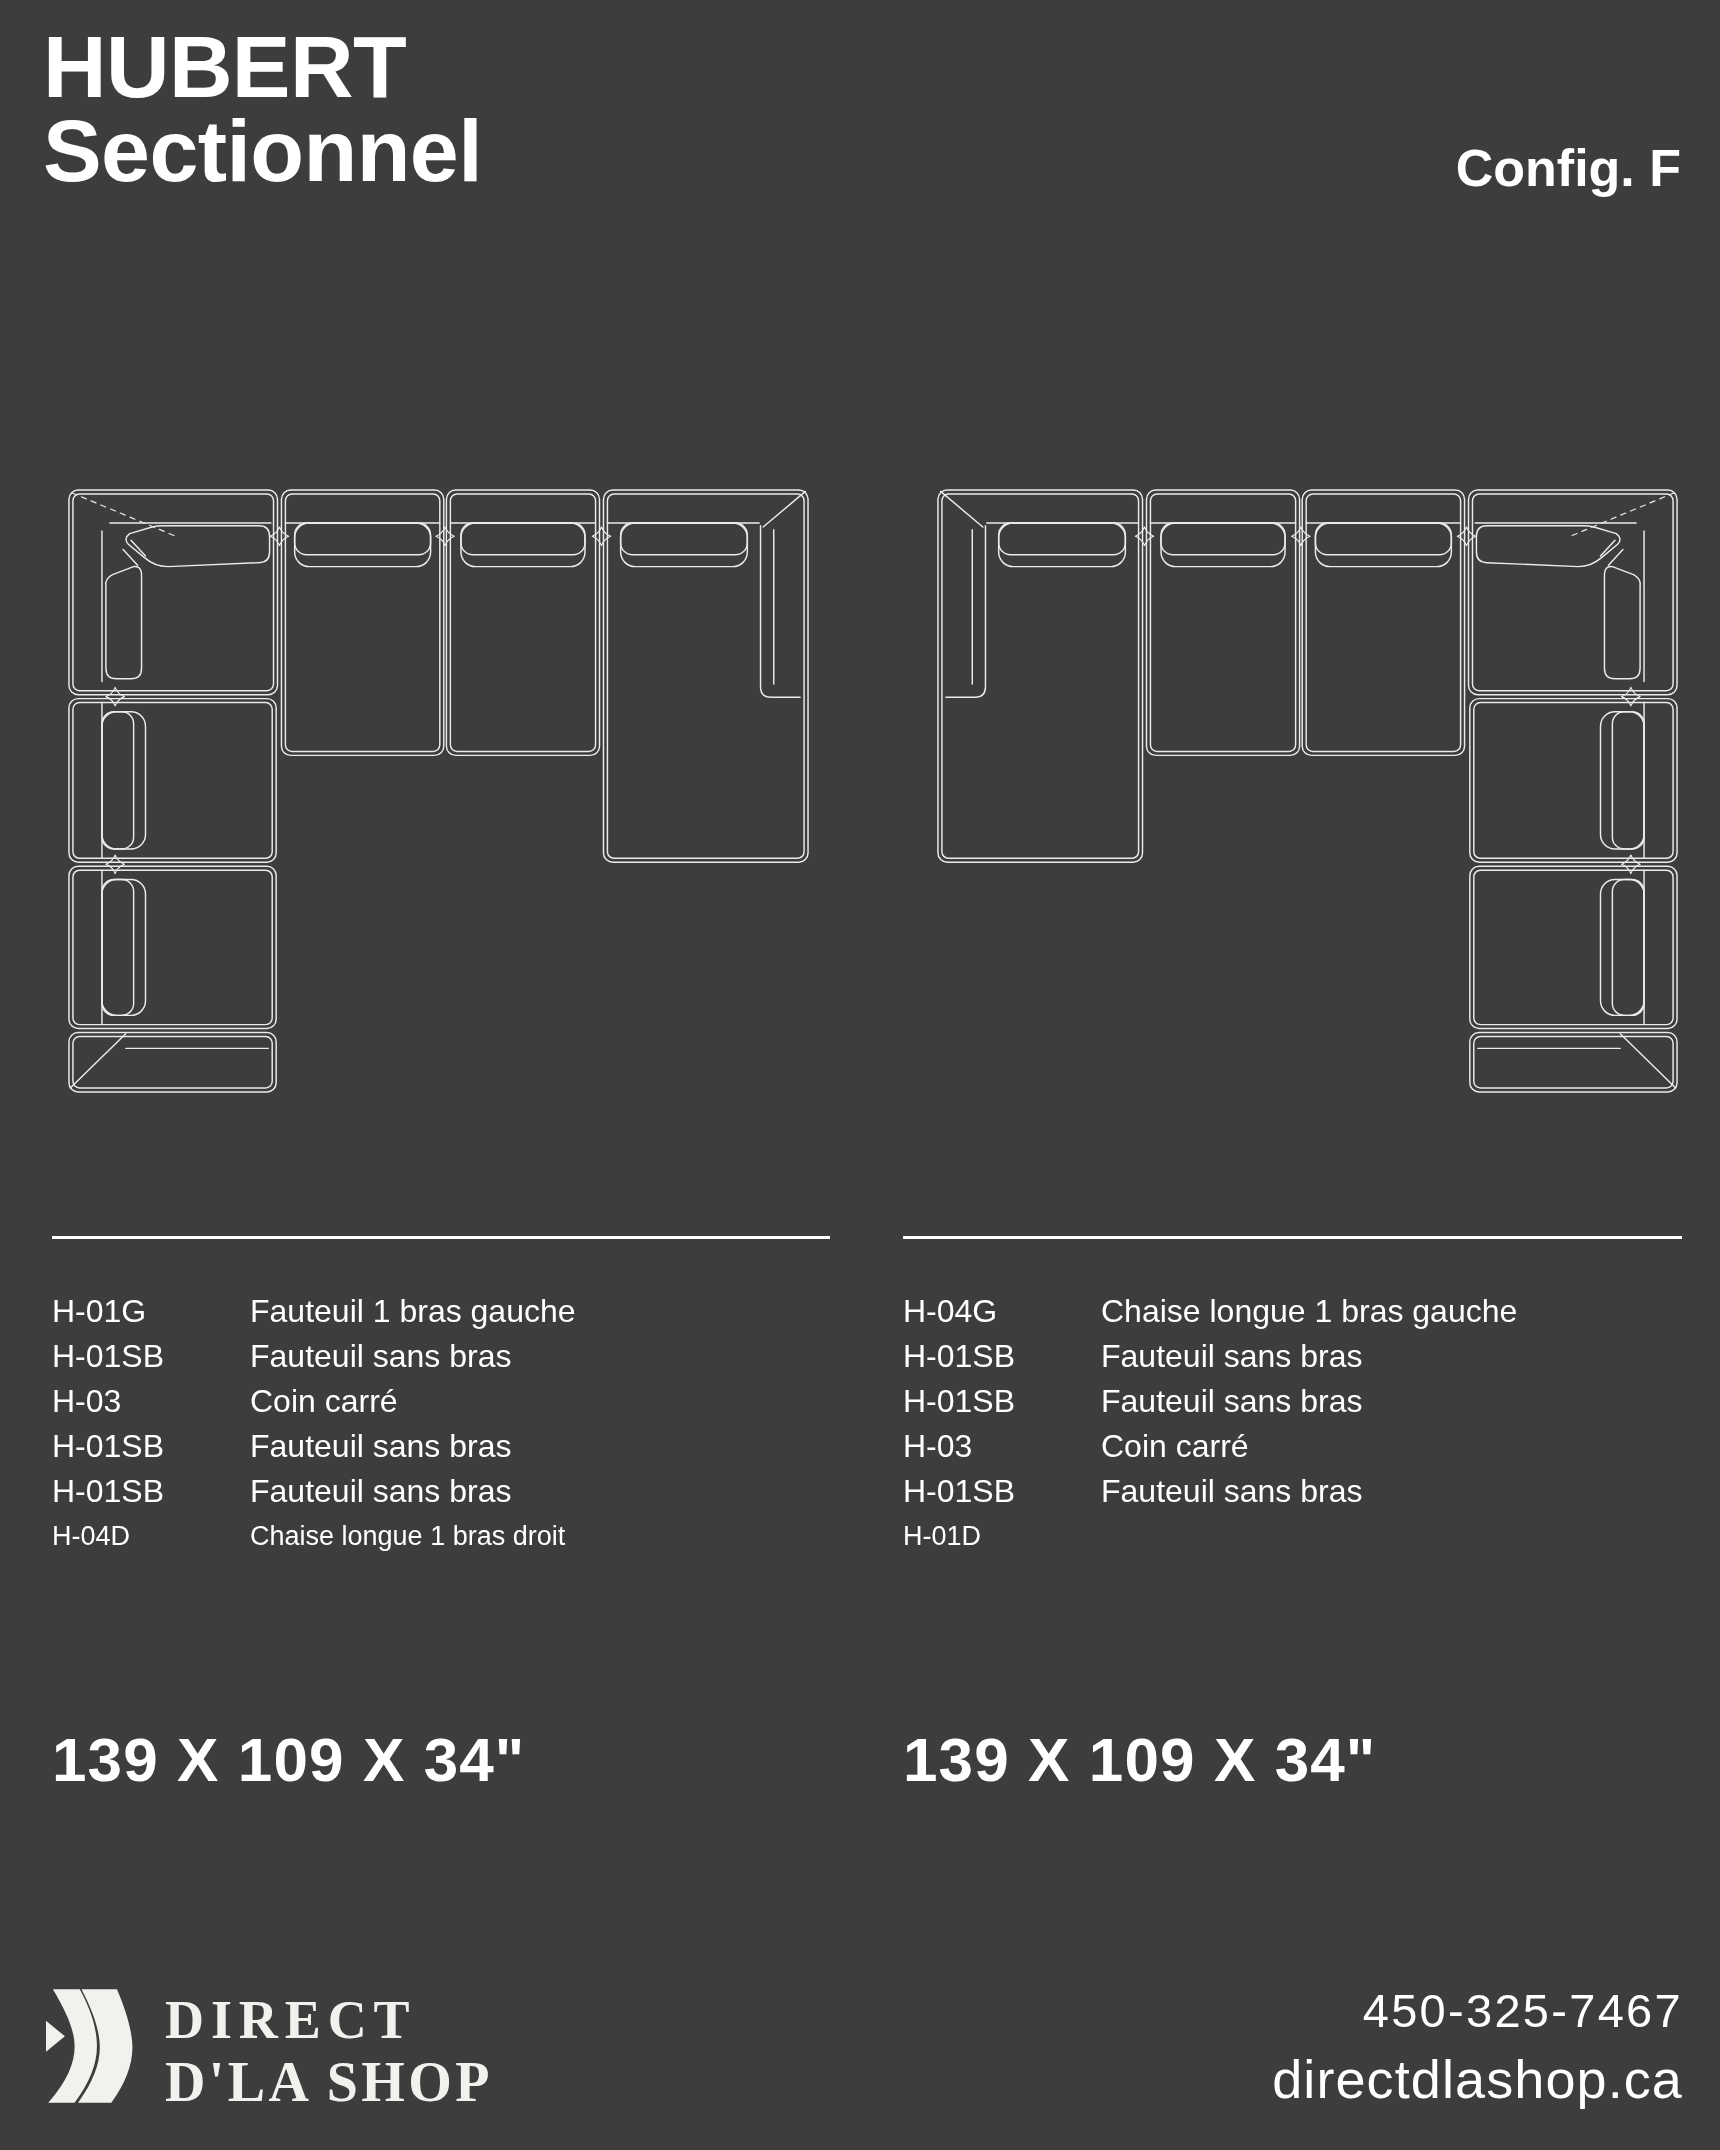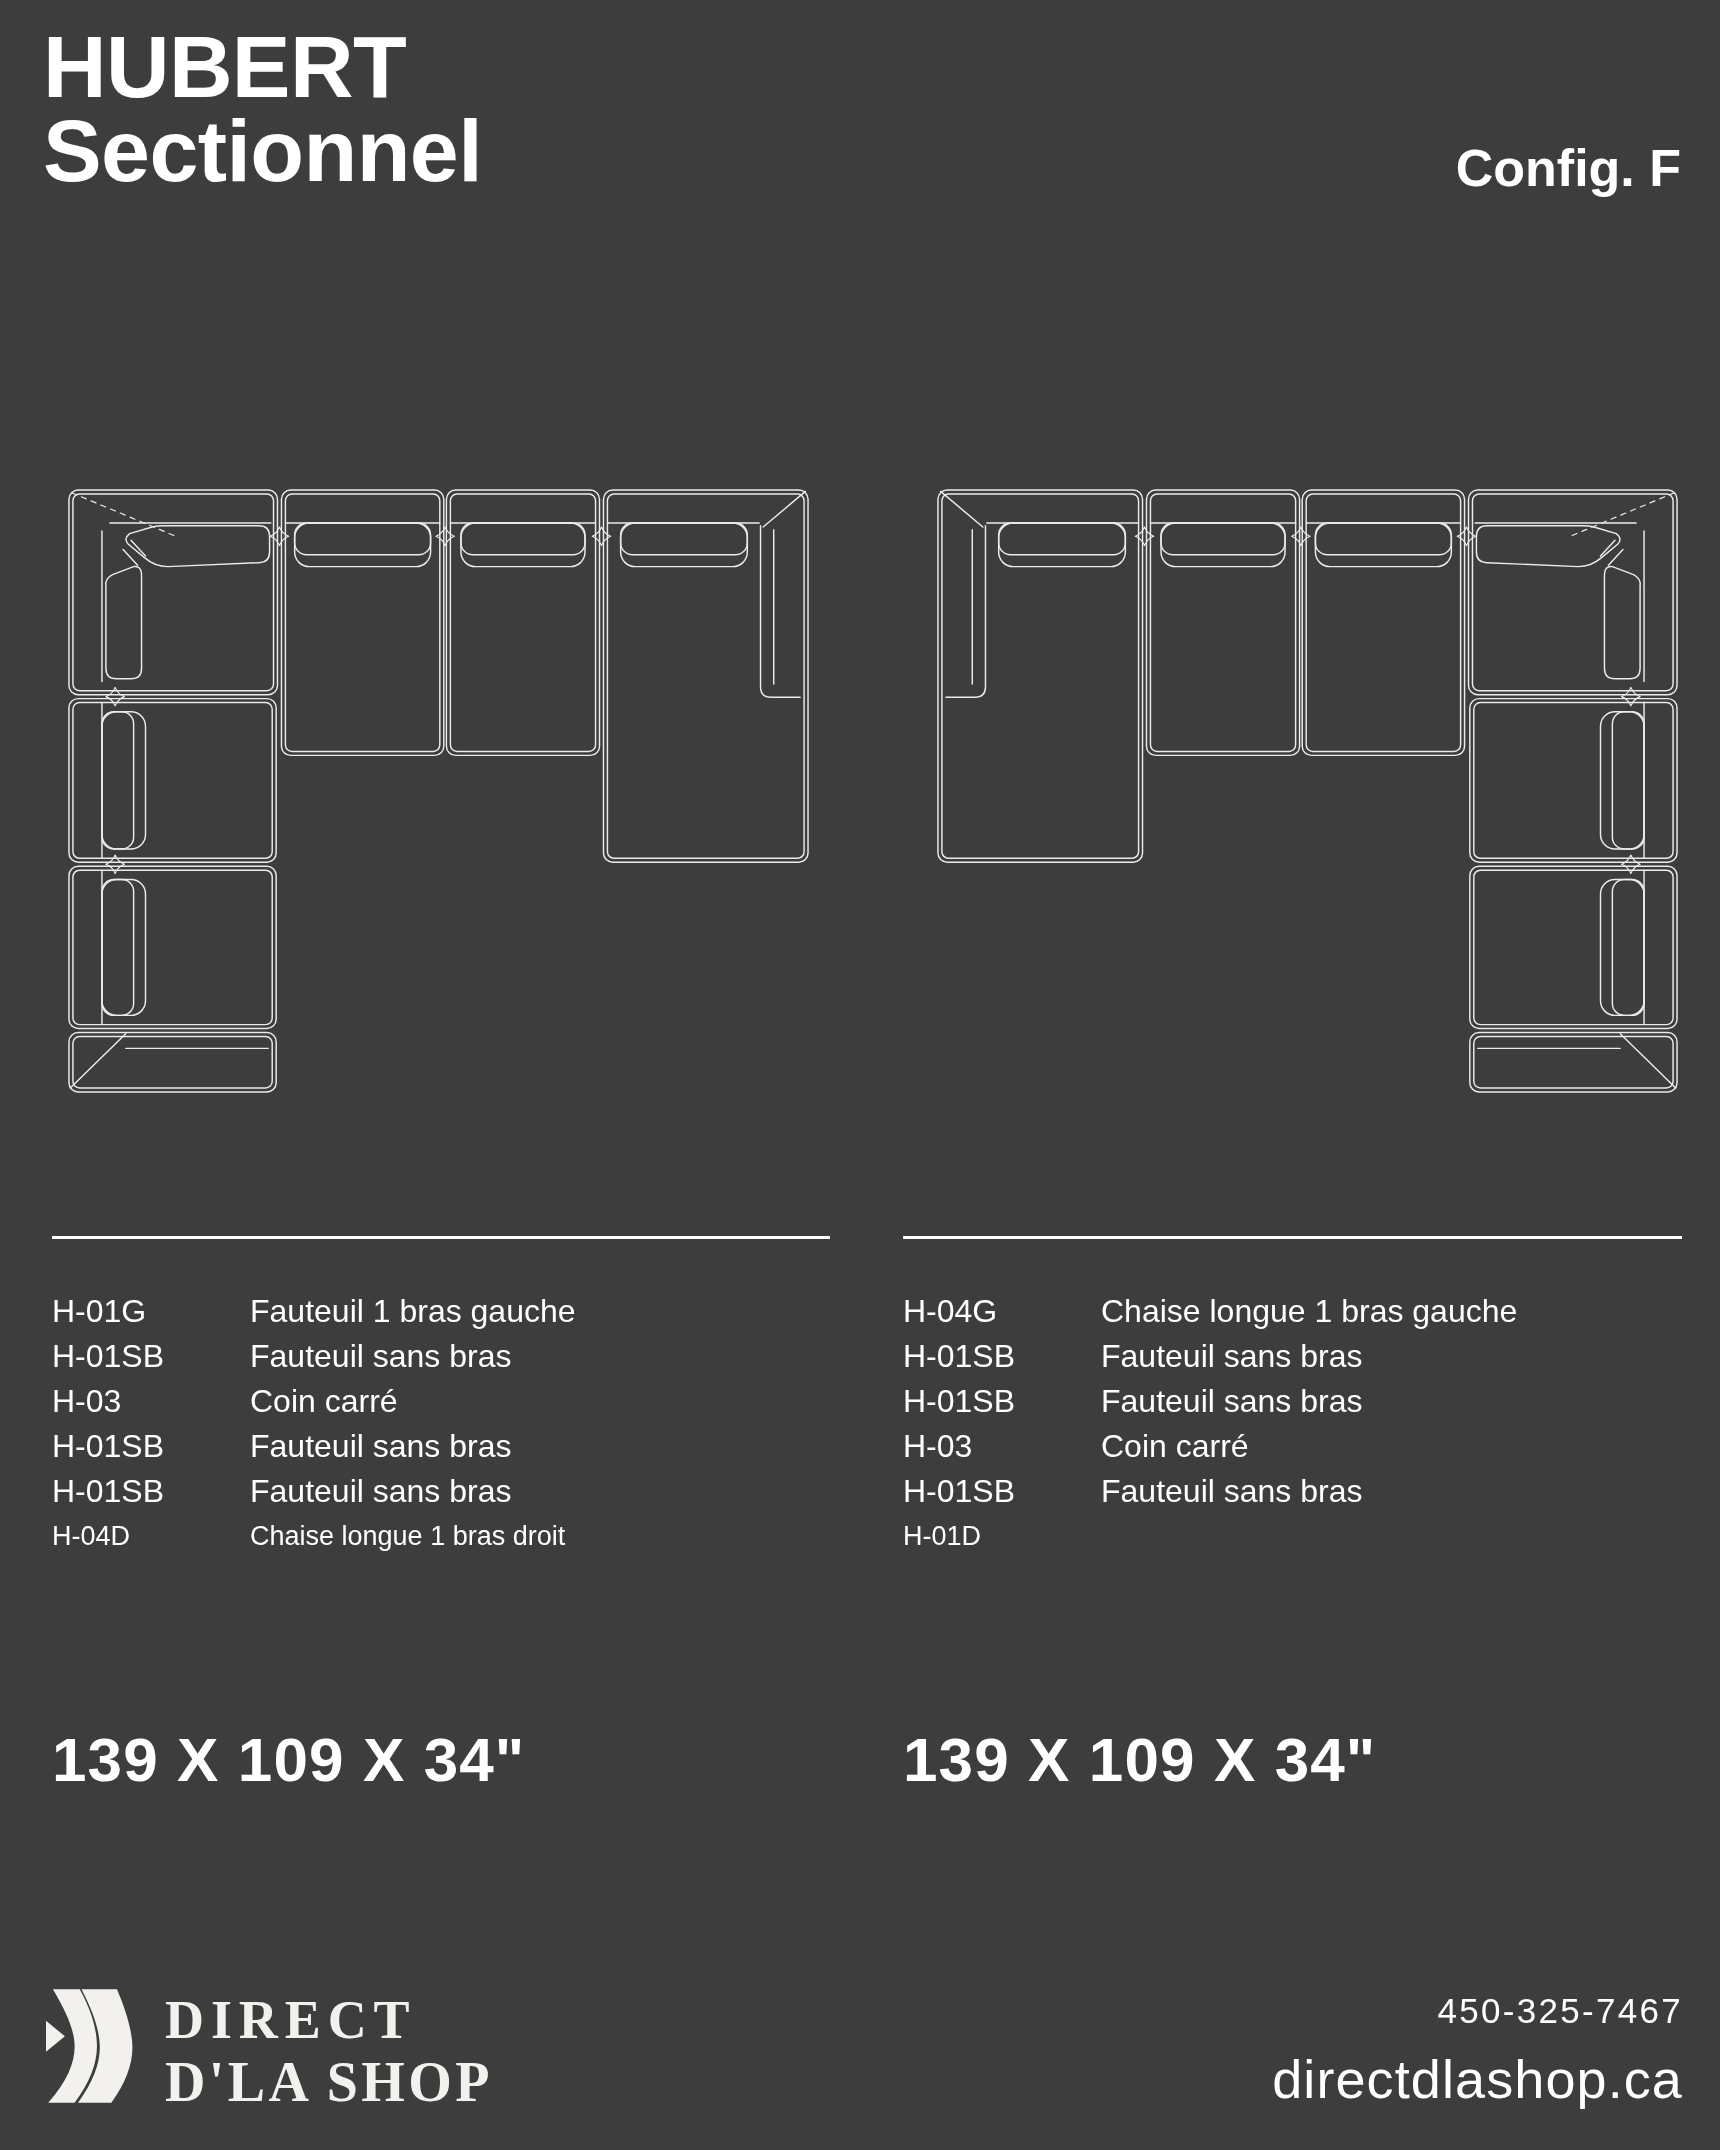--- a/index.html
+++ b/index.html
@@ -45,21 +45,21 @@
   }
   .dims.f1{left:52px;}
   .dims.f2{left:903px;}
   
   .logo-icon{position:absolute;left:46px;top:1989px;width:87px;height:114px;}
   .brand{position:absolute;left:165px;top:1986px;color:#f3f1ee;
          font-family:"Liberation Serif", serif;font-weight:700;}
   .brand-line1{font-size:54px;line-height:69px;letter-spacing:6.9px;}
   .brand-line2{font-size:56px;line-height:56px;letter-spacing:3.4px;margin-top:-1.1px;}
   .contact{position:absolute;right:38px;top:1980px;text-align:right;color:#ffffff;}
-  .contact-phone{font-size:35px;line-height:61px;letter-spacing:2.3px;}
+  .contact-phone{font-size:47px;line-height:61px;letter-spacing:2.3px;}
   .contact-site{font-size:54px;line-height:61px;letter-spacing:1.1px;margin-top:8px;}
 </style>
 </head>
 <body>
 
 <div class="title">
   <div>HUBERT</div>
   <div>Sectionnel</div>
 </div>
 <div class="config">Config. F</div>

